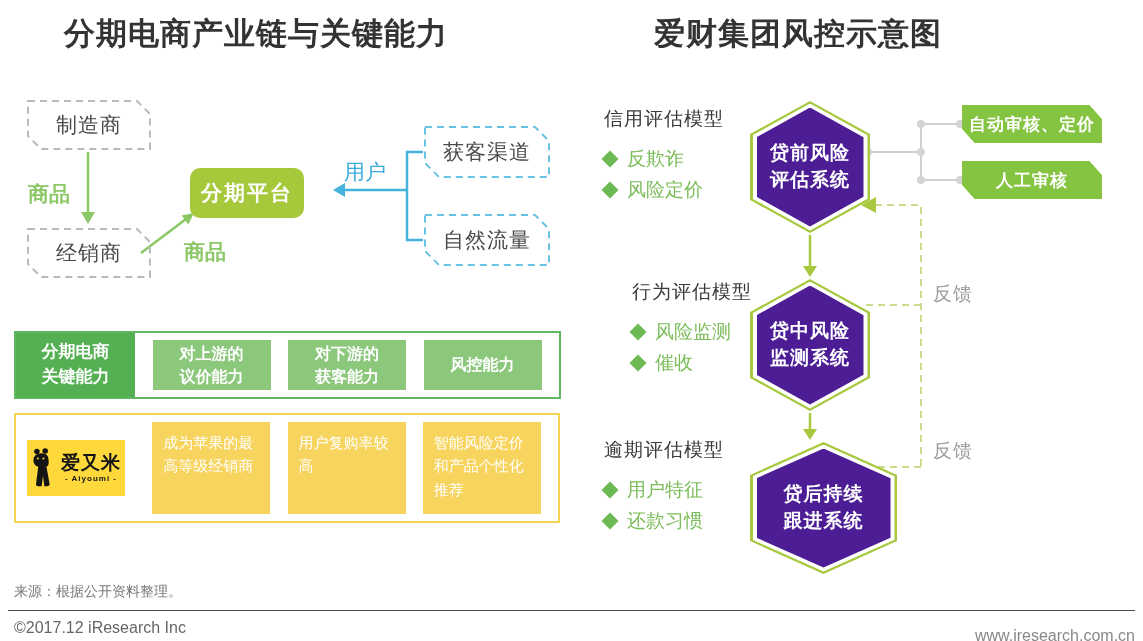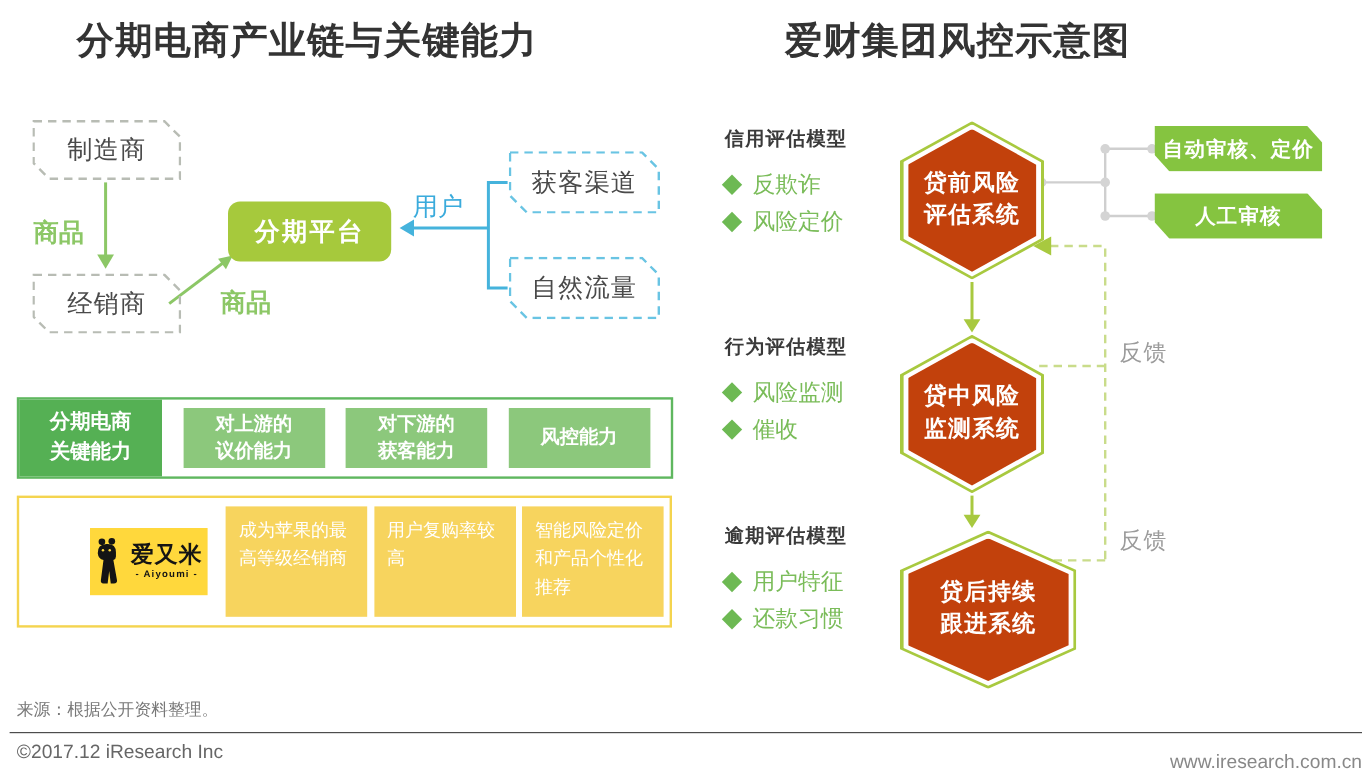--- a/index.html
+++ b/index.html
@@ -6,58 +6,58 @@
   .canvas{position:relative;width:1143px;height:641px;background:#ffffff;overflow:hidden;
           font-family:"Liberation Sans",sans-serif;}
   .abs{position:absolute;}
   .title{font-size:31px;font-weight:bold;color:#333;letter-spacing:1px;white-space:nowrap;}
   
   .chamfer-box{position:absolute;}
   .chamfer-box svg{position:absolute;left:0;top:0;}
   .chamfer-box .lbl{position:absolute;inset:0;display:flex;align-items:center;justify-content:center;
                     font-size:21px;color:#4a4a4a;letter-spacing:1px;}
   
-  .platform{position:absolute;left:190px;top:168px;width:136px;height:50px;background:#a6c93c;
+  .platform{position:absolute;left:190px;top:168px;width:114px;height:50px;background:#a6c93c;
             border-radius:10px;display:flex;align-items:center;justify-content:center;
             color:#fff;font-size:21px;font-weight:bold;letter-spacing:2px;}
   .flow-label{position:absolute;font-size:21px;white-space:nowrap;}
   .green-label{color:#8cc766;font-weight:bold;}
   .blue-label{color:#3aabdc;}
   
   .cap-table{position:absolute;left:14px;top:331px;width:547px;height:68px;box-sizing:border-box;
              border:2px solid #5fb75f;background:#fff;display:flex;}
   .cap-head{width:119px;background:#55b054;color:#fff;font-weight:bold;font-size:17px;line-height:1.45;
             display:flex;align-items:center;justify-content:center;text-align:center;white-space:pre-line;}
   .cap-cells{flex:1;display:flex;align-items:center;justify-content:space-evenly;}
   .cap-cell{width:118px;height:50px;background:#8cc87c;color:#fff;font-weight:bold;font-size:16px;
             line-height:1.45;display:flex;align-items:center;justify-content:center;text-align:center;
             white-space:pre-line;}
   
   .ai-table{position:absolute;left:14px;top:413px;width:546px;height:110px;box-sizing:border-box;
             border:2px solid #f4d44f;background:#fff;display:flex;align-items:center;}
-  .ai-logo-cell{width:119px;display:flex;align-items:flex-start;justify-content:center;padding-left:48px;}
+  .ai-logo-cell{width:119px;display:flex;align-items:flex-start;justify-content:center;}
   .ai-logo{width:98px;height:56px;background:#ffd83c;display:flex;align-items:center;justify-content:center;gap:5px;}
   .ai-logo-text{display:flex;flex-direction:column;align-items:center;line-height:1;}
   .ai-logo-name{font-size:19px;font-weight:900;color:#141414;letter-spacing:1px;}
   .ai-logo-latin{font-size:8px;font-weight:bold;color:#141414;margin-top:3px;letter-spacing:1px;}
   .ai-cells{flex:1;display:flex;align-items:center;justify-content:space-evenly;}
   .ai-cell{width:118px;height:92px;box-sizing:border-box;background:#f7d45e;color:#fff;font-size:15px;
            line-height:1.55;padding:9px 11px;text-align:left;}
   
   .model-group{position:absolute;left:604px;width:150px;}
-  .model-heading{font-size:16px;font-weight:bold;color:#3a3a3a;letter-spacing:1px;margin-bottom:16px;white-space:nowrap;}
+  .model-heading{font-size:19px;font-weight:normal;color:#3a3a3a;letter-spacing:1px;margin-bottom:16px;white-space:nowrap;}
   .bullet-row{display:flex;align-items:center;gap:11px;margin-bottom:10px;height:21px;}
   .bullet-diamond{width:12px;height:12px;background:#6db953;transform:rotate(45deg);flex:0 0 auto;}
   .bullet-text{font-size:19px;color:#7abc59;white-space:nowrap;}
   
   .hex{position:absolute;width:120px;height:132px;}
   .hex-shape{clip-path:polygon(50% 0%,100% 25%,100% 75%,50% 100%,0% 75%,0% 25%);}
   .hex-outer{position:absolute;inset:0;background:#a8c93f;}
   .hex-gap{position:absolute;inset:2.5px;background:#ffffff;}
-  .hex-core{position:absolute;inset:6.5px;background:#c2410c;display:flex;align-items:center;justify-content:center;}
+  .hex-core{position:absolute;inset:6.5px;background:#4c1d95;display:flex;align-items:center;justify-content:center;}
   .hex-label{color:#fff;font-size:19px;font-weight:bold;line-height:1.4;text-align:center;white-space:pre-line;letter-spacing:1px;}
   
   .banner{position:absolute;width:140px;height:38px;background:#85c440;color:#fff;font-size:17px;font-weight:bold;
           display:flex;align-items:center;justify-content:center;letter-spacing:1px;
           clip-path:polygon(0 0,91% 0,100% 37%,100% 100%,9% 100%,0 63%);}
   .feedback-label{position:absolute;font-size:19px;color:#9b9b9b;letter-spacing:1px;}
   
   .source-note{position:absolute;left:14px;top:583px;font-size:14px;color:#787878;}
   .divider{position:absolute;left:8px;top:610px;width:1127px;height:1px;background:#4d4d4d;}
   .copyright{position:absolute;left:14px;top:619px;font-size:16px;color:#666;}
@@ -195,21 +195,21 @@
     <div class="model-heading">信用评估模型</div>
     <div class="bullet-row">
       <span class="bullet-diamond"></span>
       <span class="bullet-text">反欺诈</span>
     </div>
     <div class="bullet-row">
       <span class="bullet-diamond"></span>
       <span class="bullet-text">风险定价</span>
     </div>
   </div>
-  <div class="model-group" style="top:279px;">
+  <div class="model-group" style="top:279px;margin-left:28px;">
     <div class="model-heading">行为评估模型</div>
     <div class="bullet-row">
       <span class="bullet-diamond"></span>
       <span class="bullet-text">风险监测</span>
     </div>
     <div class="bullet-row">
       <span class="bullet-diamond"></span>
       <span class="bullet-text">催收</span>
     </div>
   </div>

